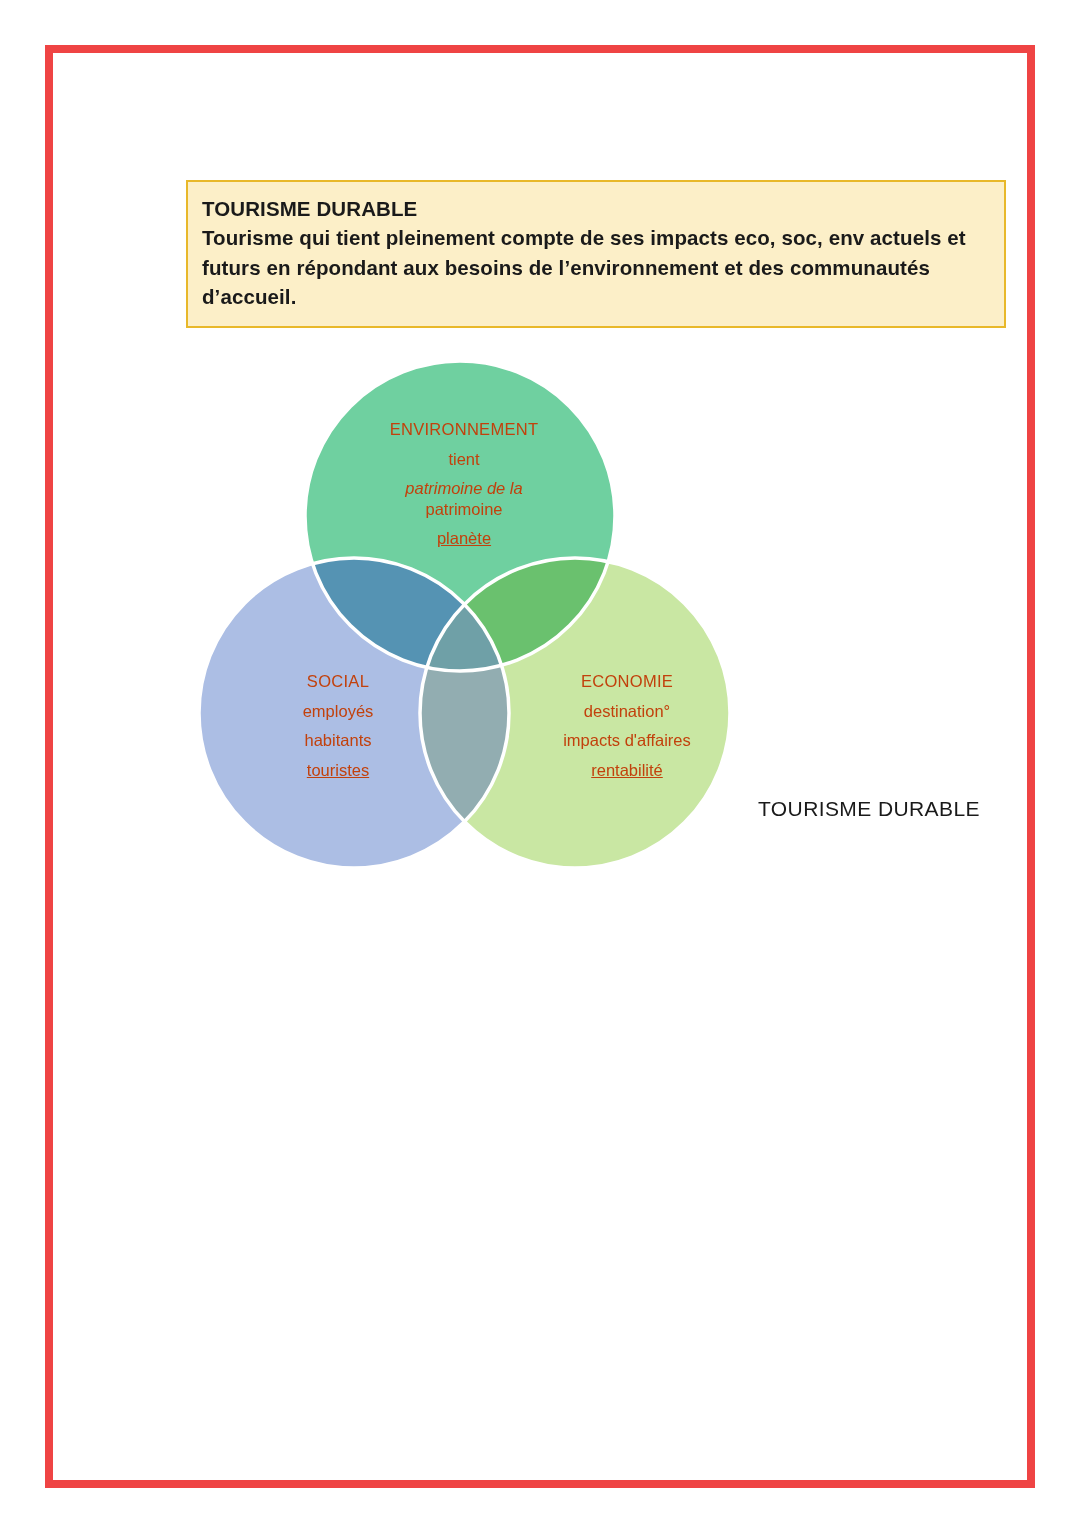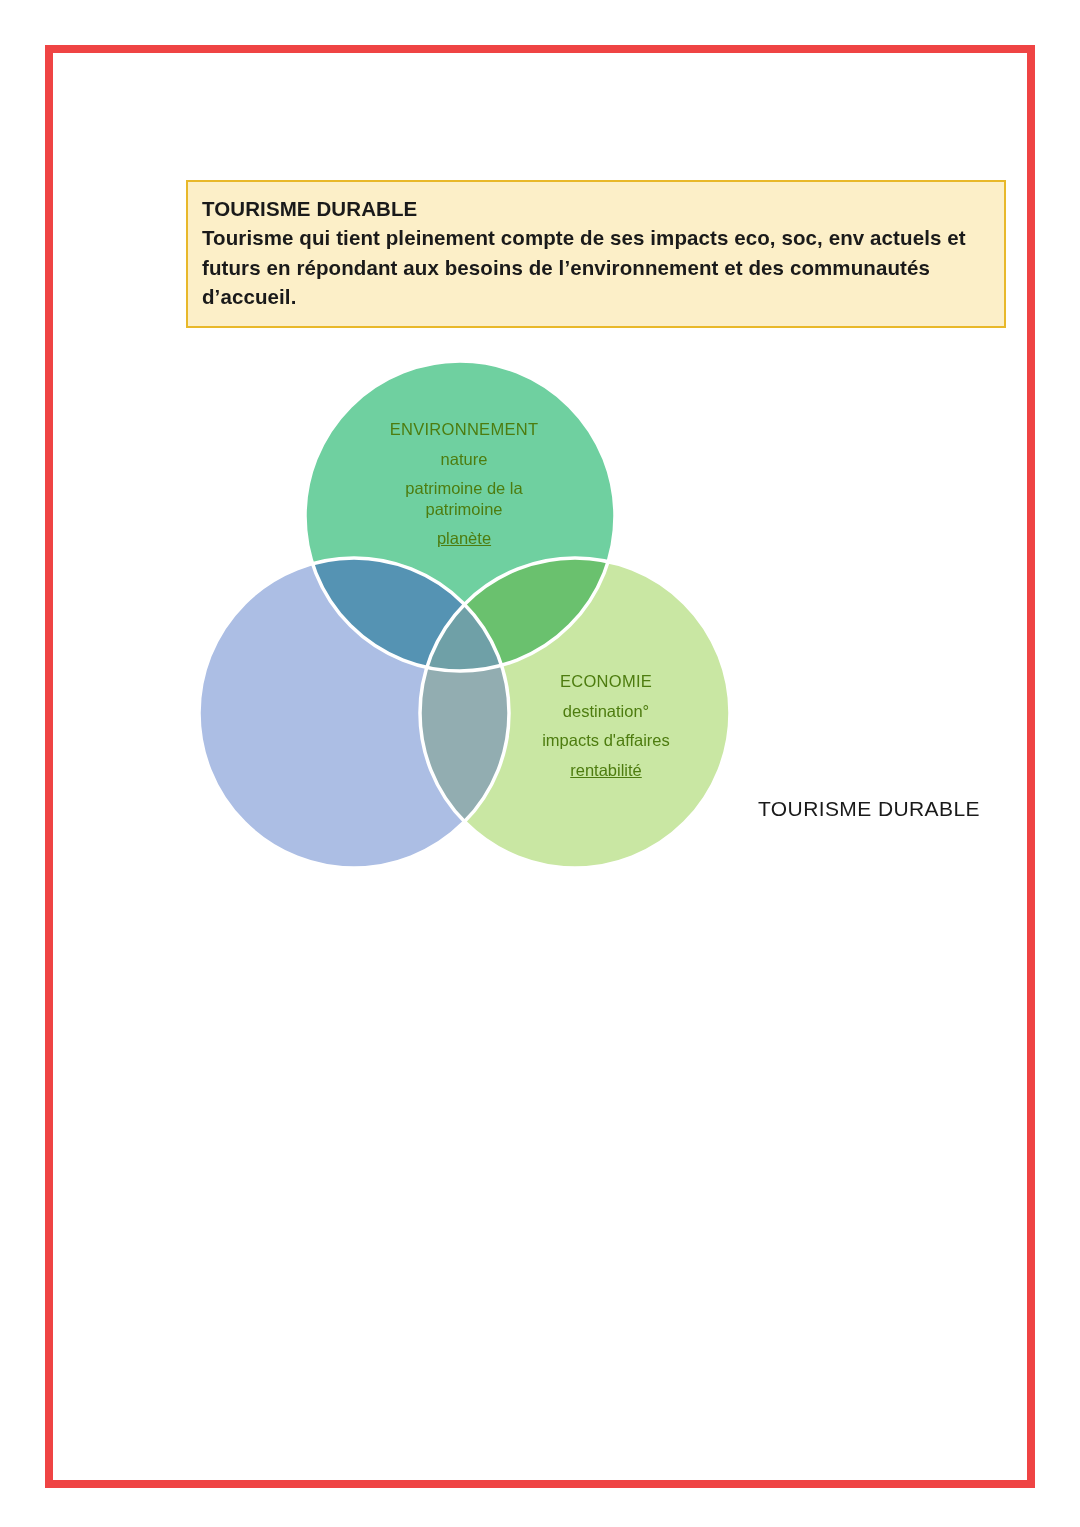--- a/index.html
+++ b/index.html
@@ -63,51 +63,51 @@
   }
   #venn-svg {
     position: absolute;
     left: 0;
     top: 0;
   }
 
   .venn-label {
     position: absolute;
     text-align: center;
-    color: #4d7c0f;
+    color: #c2410c;
     font-family: "Liberation Sans", sans-serif;
     line-height: 1.0;
     pointer-events: none;
   }
   .venn-label .head {
     display: block;
     font-size: 16.5px;
     letter-spacing: 0.3px;
     margin-bottom: 13px;
   }
   .venn-label .item {
     display: block;
     font-size: 16.5px;
     margin-bottom: 13px;
   }
   .venn-label .item:last-child { margin-bottom: 0; text-decoration: underline; }
-  .venn-label .item.tight { margin-bottom: 4px; }
+  .venn-label .item.tight { margin-bottom: 4px; font-style: italic; }
 
   #label-environnement {
     left: 161px;
     top: 78px;
     width: 260px;
   }
   #label-social {
     left: 50px;
     top: 330px;
     width: 230px;
   }
   #label-economie {
-    left: 303px;
+    left: 324px;
     top: 330px;
     width: 260px;
   }
 
   #label-tourisme-durable {
     position: absolute;
     left: 585px;
     top: 454px;
     font-size: 21px;
     color: #1a1a1a;
@@ -160,26 +160,32 @@
         </g>
       </g>
 
       <circle cx="287" cy="173" r="155" fill="none" stroke="#ffffff" stroke-width="3.5"></circle>
       <circle cx="181" cy="370" r="155" fill="none" stroke="#ffffff" stroke-width="3.5"></circle>
       <circle cx="402" cy="370" r="155" fill="none" stroke="#ffffff" stroke-width="3.5"></circle>
     </svg>
 
     <div class="venn-label" id="label-environnement">
       <span class="head">ENVIRONNEMENT</span>
-      <span class="item">nature</span>
+      <span class="item">tient</span>
       <span class="item tight">patrimoine de la</span>
       <span class="item">patrimoine</span>
       <span class="item">planète</span>
     </div>
 
+    <div class="venn-label" id="label-social">
+      <span class="head">SOCIAL</span>
+      <span class="item">employés</span>
+      <span class="item">habitants</span>
+      <span class="item">touristes</span>
+    </div>
 
     <div class="venn-label" id="label-economie">
       <span class="head">ECONOMIE</span>
       <span class="item">destination°</span>
       <span class="item">impacts d'affaires</span>
       <span class="item">rentabilité</span>
     </div>
 
     <div id="label-tourisme-durable">TOURISME DURABLE</div>
 

